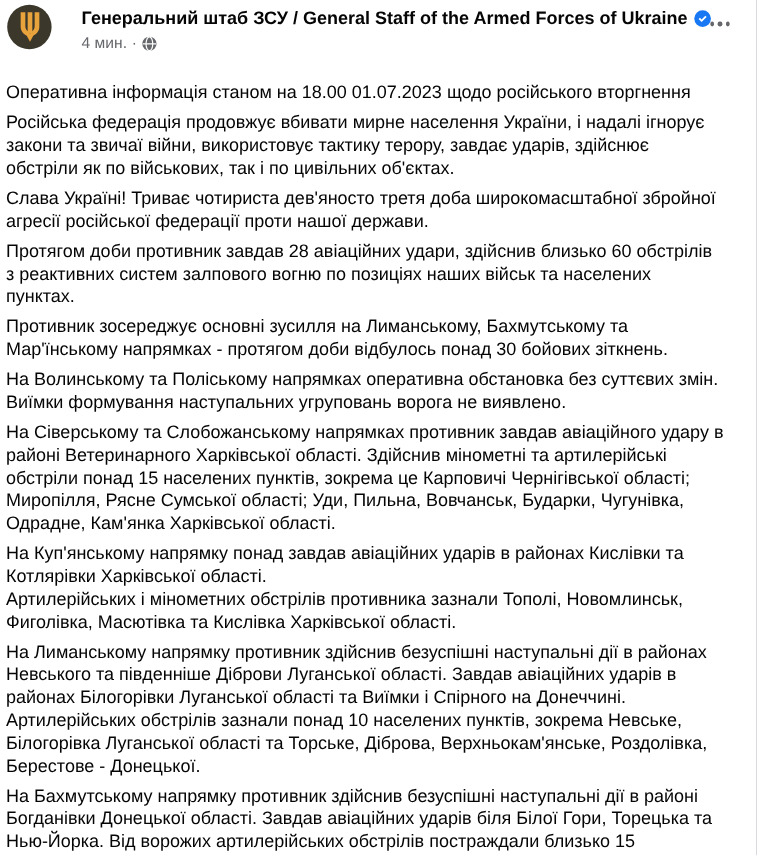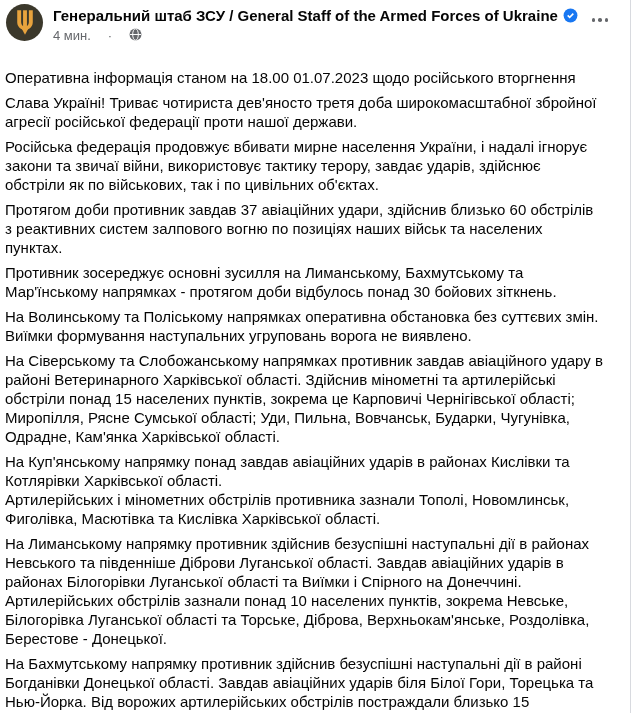--- a/index.html
+++ b/index.html
@@ -21,32 +21,32 @@
     padding: 4px 12px 0 6px;
   }
   .avatar {
     width: 37px; height: 37px;
     border-radius: 50%;
     background: #3b382b;
     flex: 0 0 auto;
     display: flex; align-items: center; justify-content: center;
     cursor: pointer;
   }
-  .header-info { flex: 1 1 auto; margin-left: 10px; min-width: 0; }
+  .header-info { flex: 1 1 auto; margin-left: 25px; min-width: 0; }
   .author-row {
     display: flex; align-items: center; gap: 5px;
     margin-top: 2px;
   }
   .author-name {
     font-size: 15px; font-weight: bold; color: #050505;
     line-height: 19px; white-space: nowrap;
     cursor: pointer;
   }
   .meta-row {
-    display: flex; gap: 17px;
+    display: flex; align-items: center; gap: 4px;
     margin-top: 3px;
     font-size: 13px; color: #65676b; line-height: 16px;
   }
   .meta-row .ts { cursor: pointer; }
   .more-btn {
     flex: 0 0 auto;
     width: 36px; height: 28px;
     display: flex; align-items: center; justify-content: center; gap: 3px;
     border-radius: 6px; cursor: pointer; margin-top: 2px;
   }
@@ -114,23 +114,23 @@
     <div class="more-btn">
       <span class="h-dot"></span>
       <span class="h-dot"></span>
       <span class="h-dot"></span>
     </div>
 
   </div>
 
   <div class="post-text">
     <p>Оперативна інформація станом на 18.00 01.07.2023 щодо російського вторгнення</p>
+    <p>Російська федерація продовжує вбивати мирне населення України, і надалі ігнорує закони та звичаї війни, використовує тактику терору, завдає ударів, здійснює обстріли як по військових, так і по цивільних об'єктах.</p>
     <p>Слава Україні! Триває чотириста дев'яносто третя доба широкомасштабної збройної агресії російської федерації проти нашої держави.</p>
-    <p>Російська федерація продовжує вбивати мирне населення України, і надалі ігнорує закони та звичаї війни, використовує тактику терору, завдає ударів, здійснює обстріли як по військових, так і по цивільних об'єктах.</p>
-    <p>Протягом доби противник завдав 37 авіаційних удари, здійснив близько 60 обстрілів з реактивних систем залпового вогню по позиціях наших військ та населених пунктах.</p>
+    <p>Протягом доби противник завдав 28 авіаційних удари, здійснив близько 60 обстрілів з реактивних систем залпового вогню по позиціях наших військ та населених пунктах.</p>
     <p>Противник зосереджує основні зусилля на Лиманському, Бахмутському та Мар'їнському напрямках - протягом доби відбулось понад 30 бойових зіткнень.</p>
     <p>На Волинському та Поліському напрямках оперативна обстановка без суттєвих змін. Виїмки формування наступальних угруповань ворога не виявлено.</p>
     <p>На Сіверському та Слобожанському напрямках противник завдав авіаційного удару в районі Ветеринарного Харківської області. Здійснив мінометні та артилерійські обстріли понад 15 населених пунктів, зокрема це Карповичі Чернігівської області; Миропілля, Рясне Сумської області; Уди, Пильна, Вовчанськ, Бударки, Чугунівка, Одрадне, Кам'янка Харківської області.</p>
     <p>На Куп'янському напрямку понад завдав авіаційних ударів в районах Кислівки та Котлярівки Харківської області.
 Артилерійських і мінометних обстрілів противника зазнали Тополі, Новомлинськ, Фиголівка, Масютівка та Кислівка Харківської області.</p>
     <p>На Лиманському напрямку противник здійснив безуспішні наступальні дії в районах Невського та південніше Діброви Луганської області. Завдав авіаційних ударів в районах Білогорівки Луганської області та Виїмки і Спірного на Донеччині. Артилерійських обстрілів зазнали понад 10 населених пунктів, зокрема Невське, Білогорівка Луганської області та Торське, Діброва, Верхньокам'янське, Роздолівка, Берестове - Донецької.</p>
     <p>На Бахмутському напрямку противник здійснив безуспішні наступальні дії в районі Богданівки Донецької області. Завдав авіаційних ударів біля Білої Гори, Торецька та Нью-Йорка. Від ворожих артилерійських обстрілів постраждали близько 15 населених пунктів, серед них Васюківка, Маркове, Богданівка, Часів Яр, Іванівське, Олександро-Шультине, Біла Гора, Диліївка та Південне Донецької області.</p>
   </div>
 
 </div>

